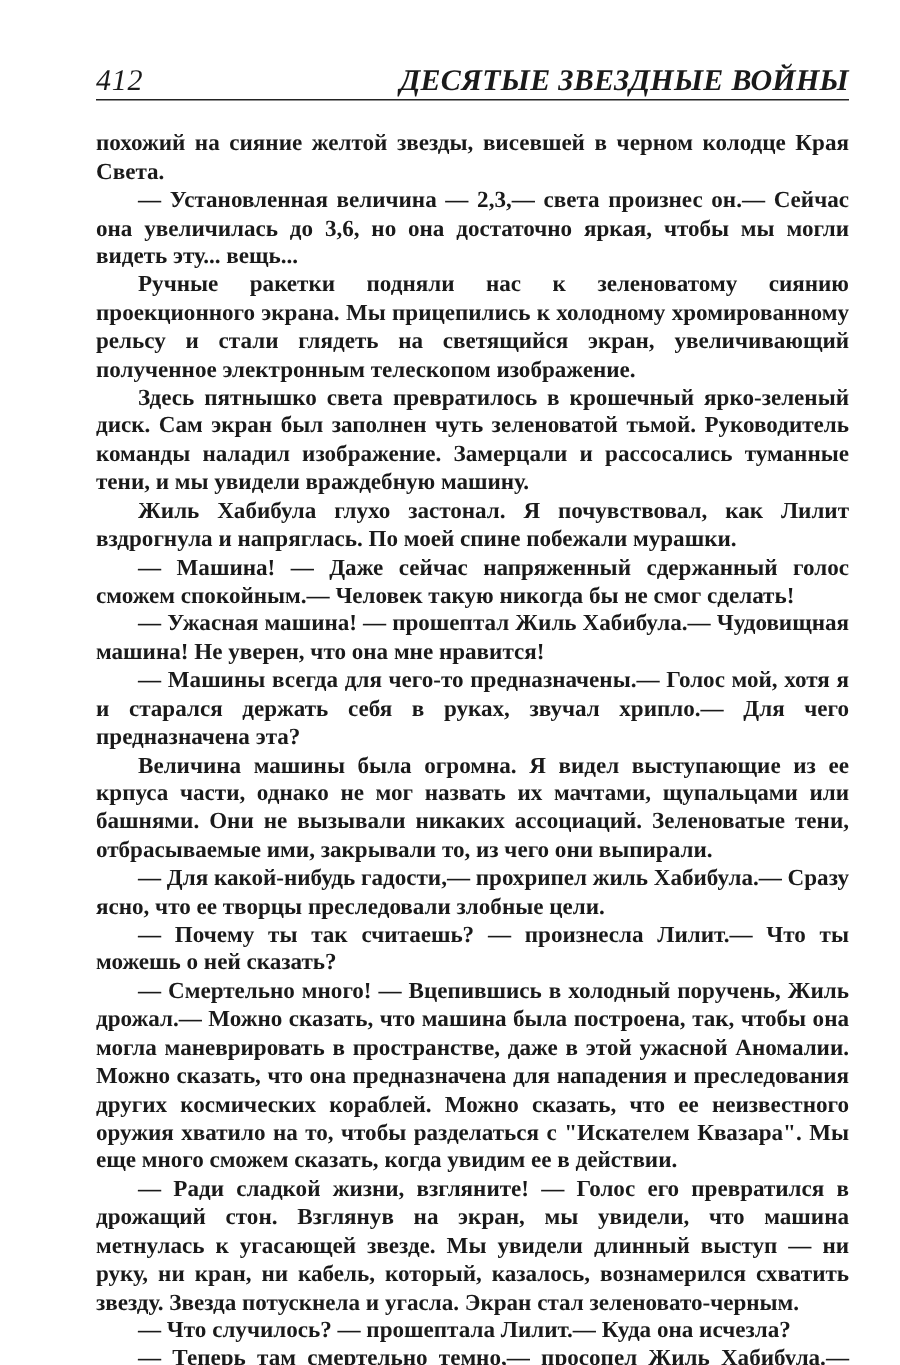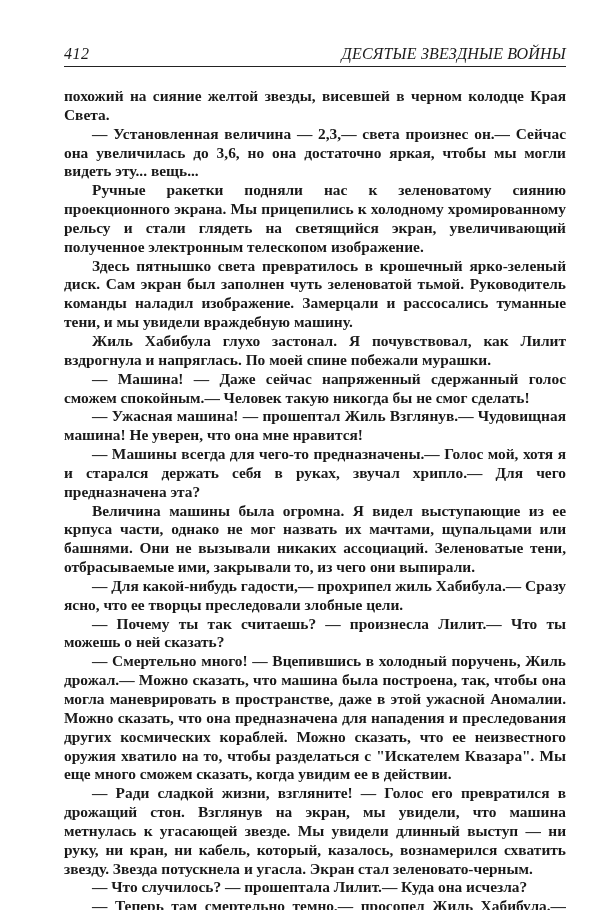--- a/index.html
+++ b/index.html
@@ -4,25 +4,25 @@
 <style>
   html, body { margin: 0; padding: 0; background: #ffffff; }
   body { width: 600px; height: 910px; position: relative; overflow: hidden; }
   .page {
     position: absolute; left: 64px; top: 44px; width: 502px;
     font-family: "Liberation Serif", "DejaVu Serif", serif;
     color: #1a1a1a;
   }
   .running-head {
     display: flex; justify-content: space-between; align-items: center;
-    font-style: italic; font-size: 16px; line-height: 20px;
+    font-style: italic; font-size: 20px; line-height: 20px;
     border-bottom: 1.5px solid #222; padding-bottom: 2px;
   }
   .running-head .num { font-weight: normal; letter-spacing: 0.5px; }
-  .running-head .title { font-weight: normal; letter-spacing: 0.2px; }
+  .running-head .title { font-weight: bold; letter-spacing: 0.2px; }
   .body { margin-top: 20px; font-size: 15.4px; line-height: 18.85px; }
   .body p { margin: 0; text-align: justify; text-indent: 0; font-weight: bold; }
   .body p.indent { text-indent: 28px; }
   .body p.last-justified { text-align-last: justify; }
 </style>
 </head>
 <body>
 
 <div class="page">
   <div class="running-head">
@@ -30,21 +30,21 @@
     <span class="title">ДЕСЯТЫЕ ЗВЕЗДНЫЕ ВОЙНЫ</span>
   </div>
 
   <div class="body">
     <p>похожий на сияние желтой звезды, висевшей в черном колодце Края Света.</p>
     <p class="indent">— Установленная величина — 2,3,— света произнес он.— Сейчас она увеличилась до 3,6, но она достаточно яркая, чтобы мы могли видеть эту... вещь...</p>
     <p class="indent">Ручные ракетки подняли нас к зеленоватому сиянию проекционного экрана. Мы прицепились к холодному хромированному рельсу и стали глядеть на светящийся экран, увеличивающий полученное электронным телескопом изображение.</p>
     <p class="indent">Здесь пятнышко света превратилось в крошечный ярко-зеленый диск. Сам экран был заполнен чуть зеленоватой тьмой. Руководитель команды наладил изображение. Замерцали и рассосались туманные тени, и мы увидели враждебную машину.</p>
     <p class="indent">Жиль Хабибула глухо застонал. Я почувствовал, как Лилит вздрогнула и напряглась. По моей спине побежали мурашки.</p>
     <p class="indent">— Машина! — Даже сейчас напряженный сдержанный голос сможем спокойным.— Человек такую никогда бы не смог сделать!</p>
-    <p class="indent">— Ужасная машина! — прошептал Жиль Взглянув.— Чудовищная машина! Не уверен, что она мне нравится!</p>
+    <p class="indent">— Ужасная машина! — прошептал Жиль Хабибула.— Чудовищная машина! Не уверен, что она мне нравится!</p>
     <p class="indent">— Машины всегда для чего-то предназначены.— Голос мой, хотя я и старался держать себя в руках, звучал хрипло.— Для чего предназначена эта?</p>
     <p class="indent">Величина машины была огромна. Я видел выступающие из ее крпуса части, однако не мог назвать их мачтами, щупальцами или башнями. Они не вызывали никаких ассоциаций. Зеленоватые тени, отбрасываемые ими, закрывали то, из чего они выпирали.</p>
     <p class="indent">— Для какой-нибудь гадости,— прохрипел жиль Хабибула.— Сразу ясно, что ее творцы преследовали злобные цели.</p>
     <p class="indent">— Почему ты так считаешь? — произнесла Лилит.— Что ты можешь о ней сказать?</p>
     <p class="indent">— Смертельно много! — Вцепившись в холодный поручень, Жиль дрожал.— Можно сказать, что машина была построена, так, чтобы она могла маневрировать в пространстве, даже в этой ужасной Аномалии. Можно сказать, что она предназначена для нападения и преследования других космических кораблей. Можно сказать, что ее неизвестного оружия хватило на то, чтобы разделаться с "Искателем Квазара". Мы еще много сможем сказать, когда увидим ее в действии.</p>
     <p class="indent">— Ради сладкой жизни, взгляните! — Голос его превратился в дрожащий стон. Взглянув на экран, мы увидели, что машина метнулась к угасающей звезде. Мы увидели длинный выступ — ни руку, ни кран, ни кабель, который, казалось, вознамерился схватить звезду. Звезда потускнела и угасла. Экран стал зеленовато-черным.</p>
     <p class="indent">— Что случилось? — прошептала Лилит.— Куда она исчезла?</p>
     <p class="indent last-justified">— Теперь там смертельно темно,— просопел Жиль Хабибула.— Ближайшая звезда была в тридцати миллиардах миль. Теперь коварная</p>
   </div>
 </div>

